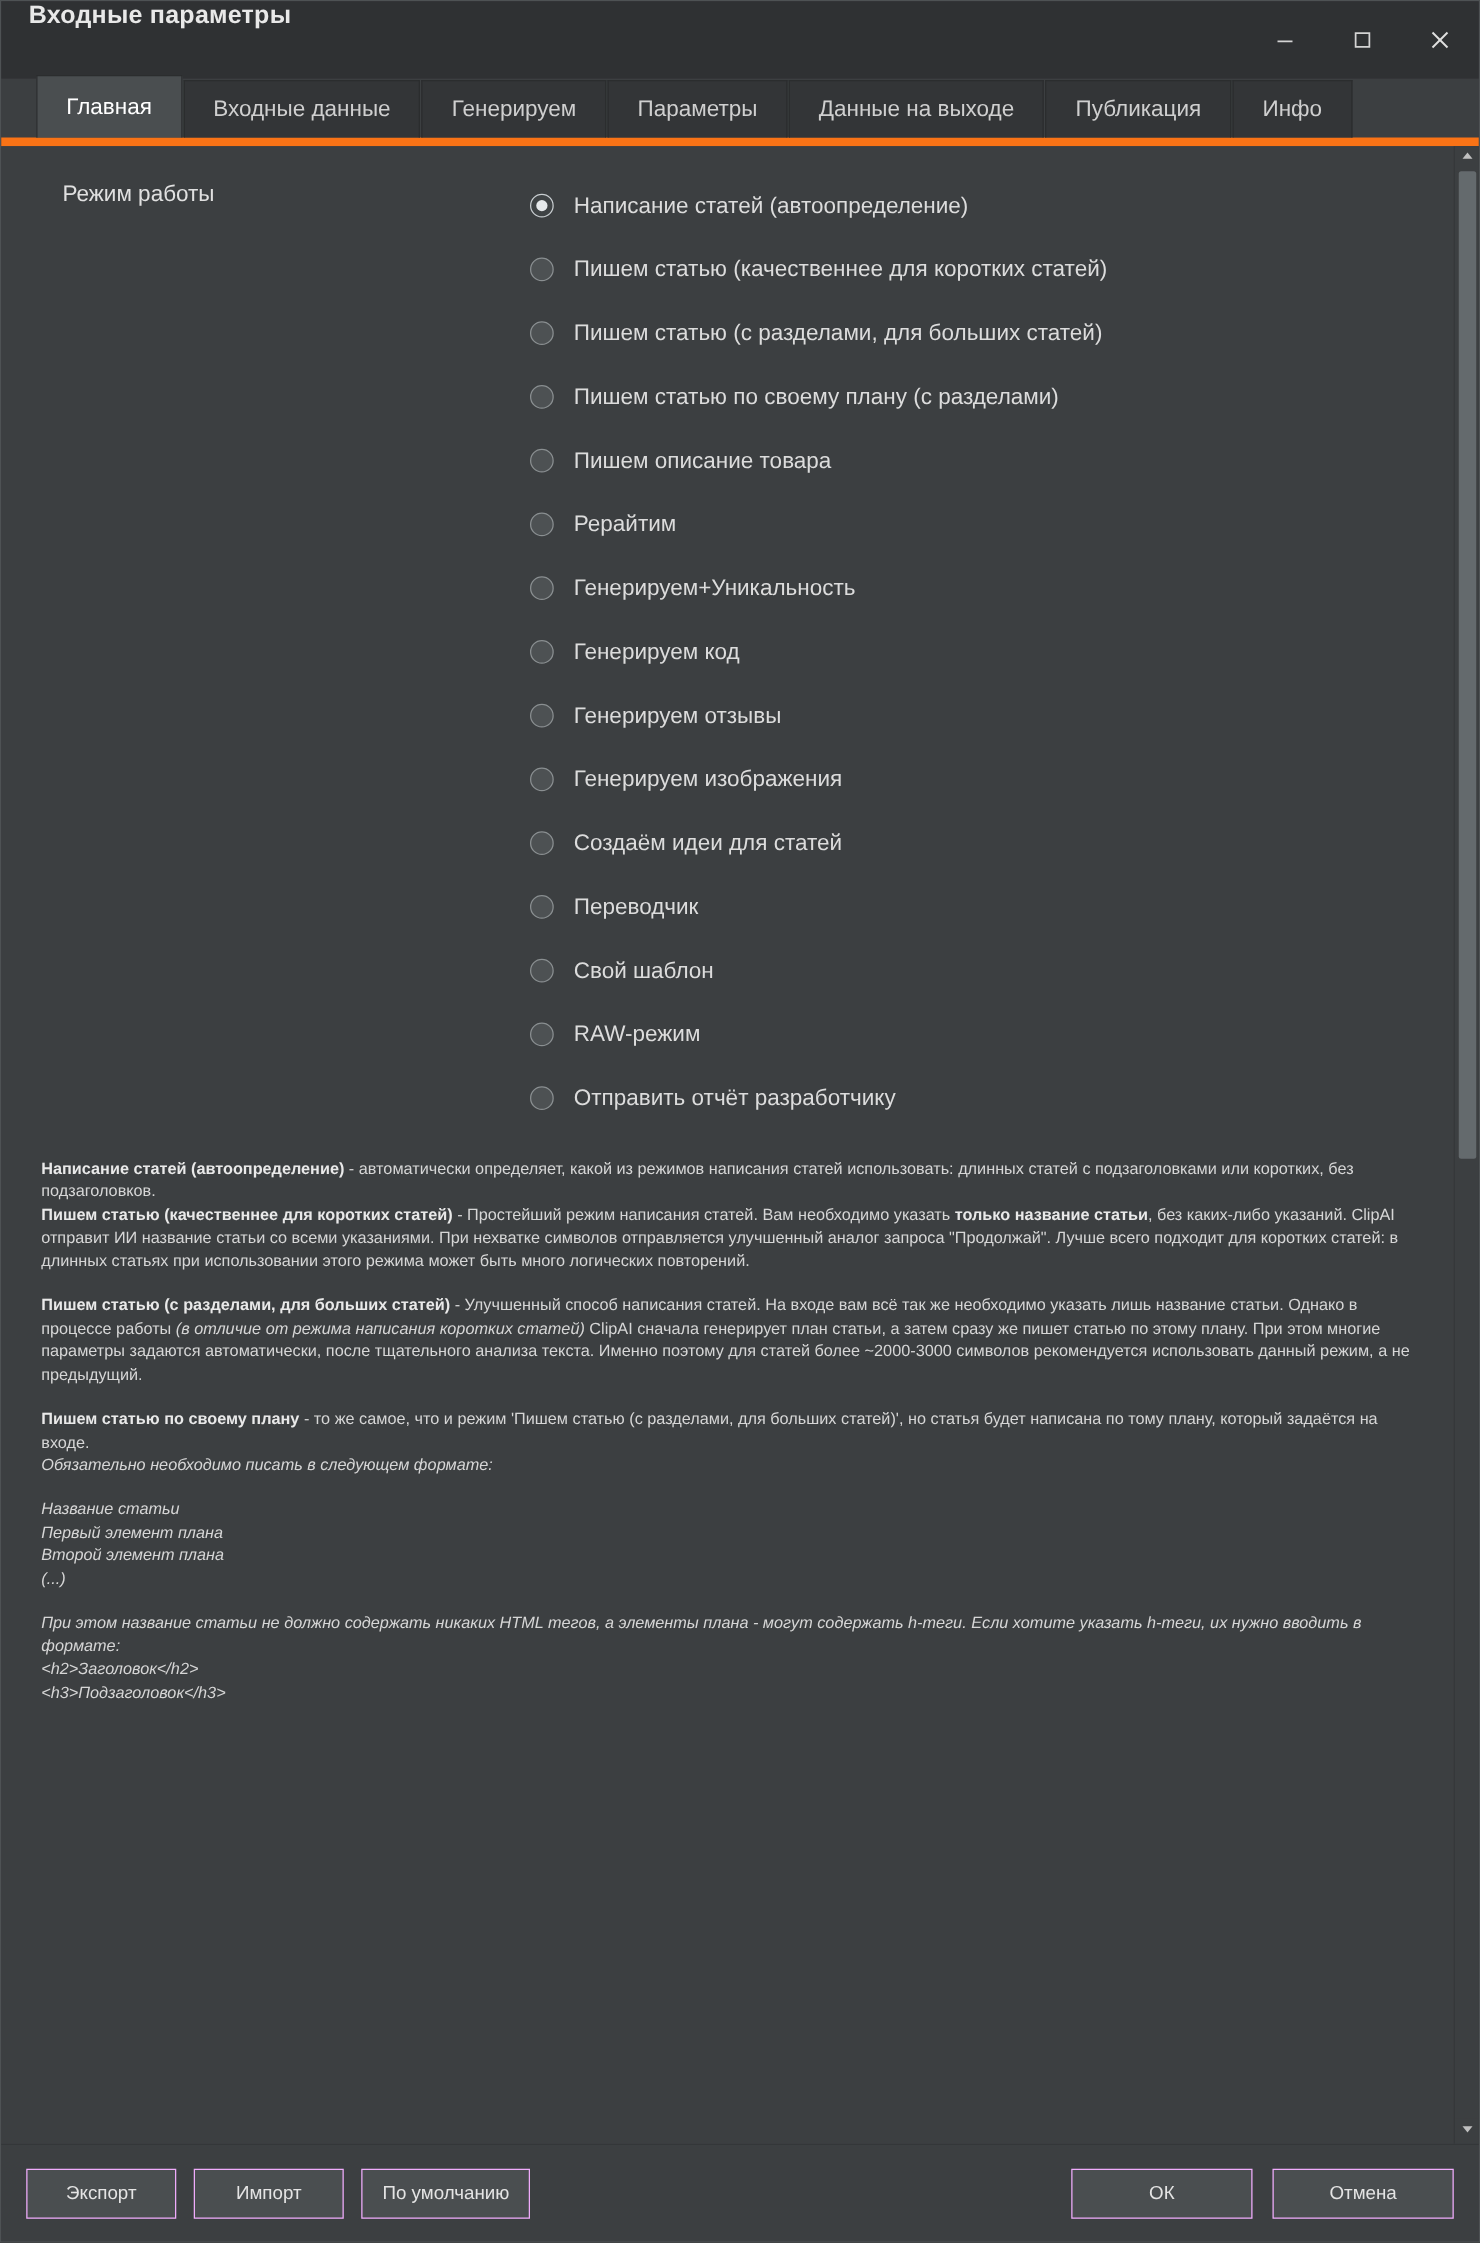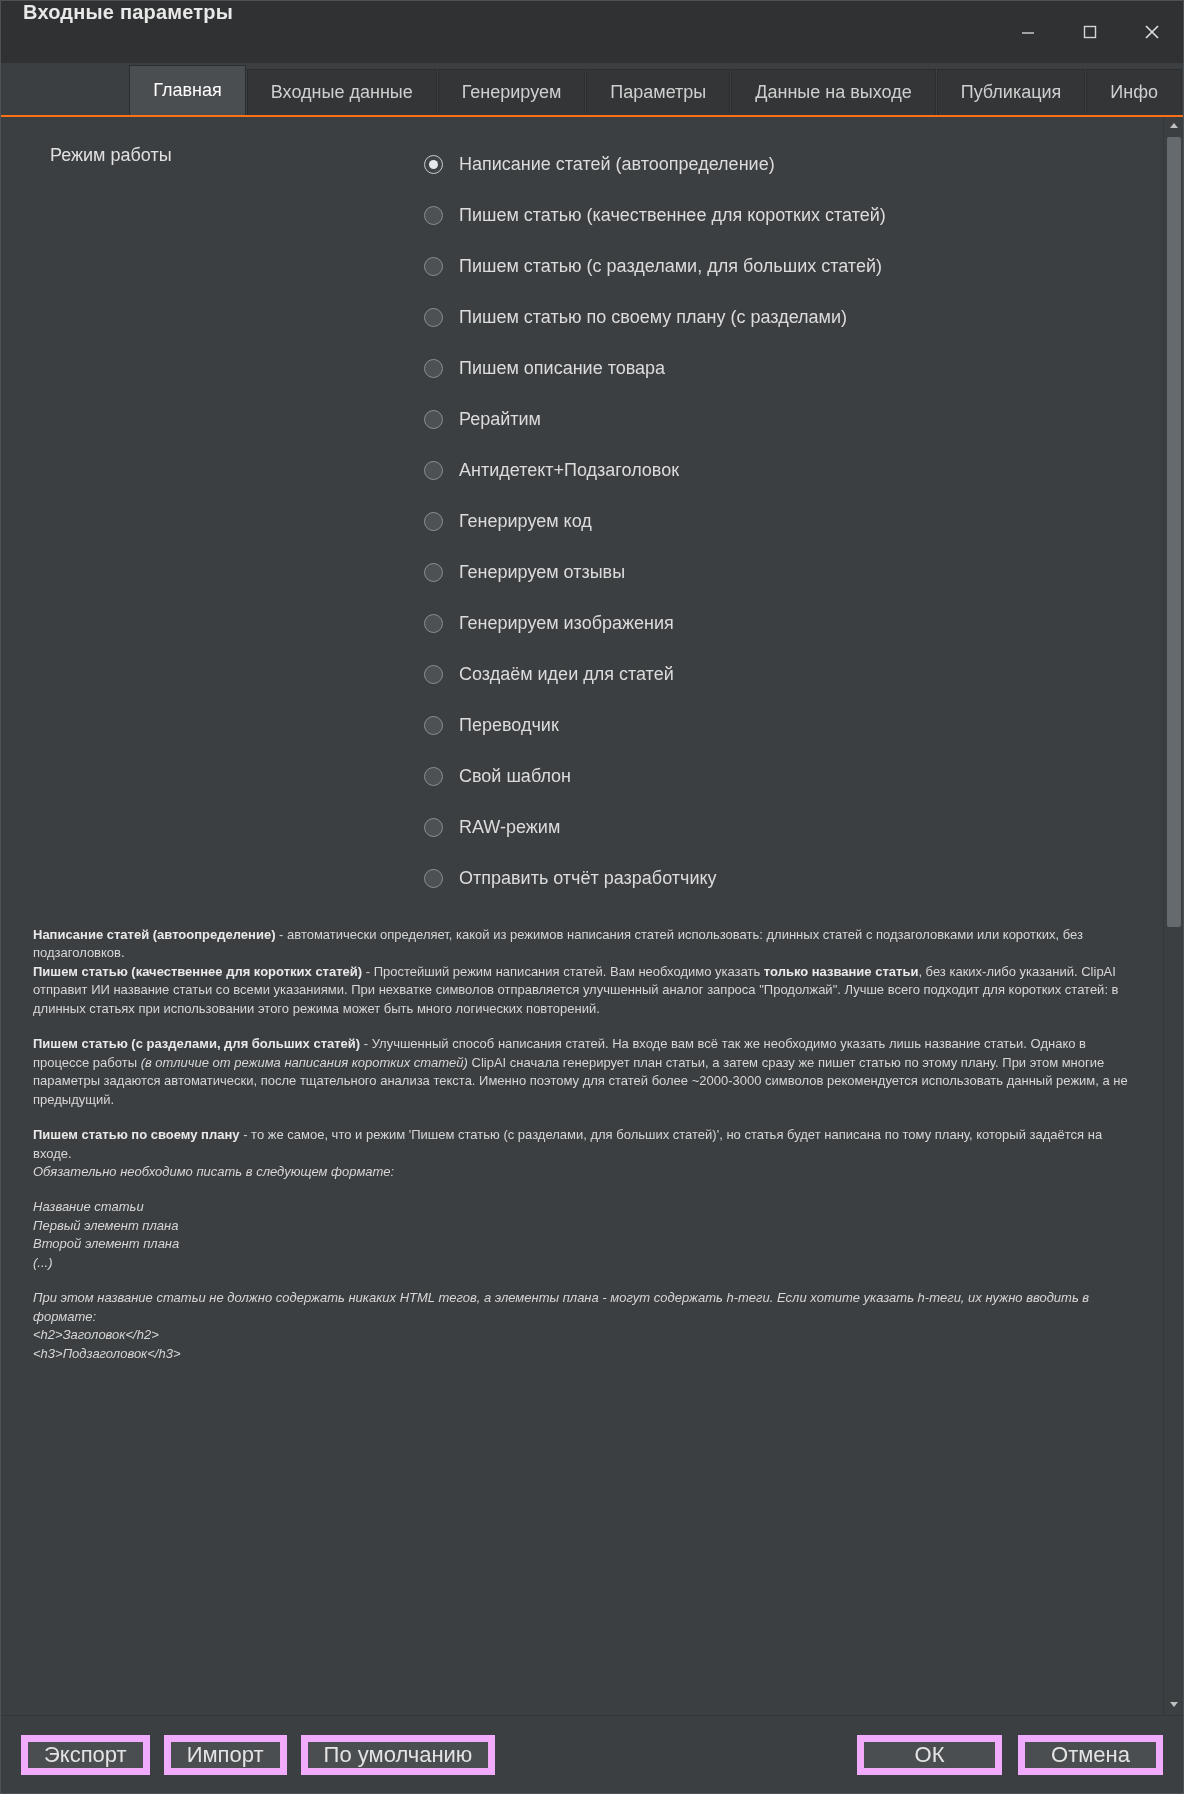--- a/index.html
+++ b/index.html
@@ -49,24 +49,23 @@
     color: #d4d4d4;
   }
   .win-btn svg { display: block; }
   
   .tabbar {
     height: 54px;
     min-height: 54px;
     background: #3c3f41;
     display: flex;
     align-items: flex-end;
-    padding-left: 14px;
-    box-sizing: border-box;
-    border-bottom: 2px solid #f97316;
-    justify-content: flex-end;
+    padding-left: 28px;
+    box-sizing: border-box;
+    border-bottom: 7px solid #f97316;
   }
   .tab {
     height: 46px;
     display: flex;
     align-items: center;
     padding: 0 23px;
     font-size: 18px;
     color: #cfcfcf;
     background: #333537;
     border: 1px solid #2b2d2e;
@@ -183,23 +182,23 @@
     display: flex;
     align-items: center;
     padding: 0 20px;
     box-sizing: border-box;
     border-top: 1px solid #343739;
   }
   .btn {
     height: 40px;
     min-width: 120px;
     background: #4a4e50;
-    border: 7px solid #f0abfc;
+    border: 1px solid #f0abfc;
     color: #e4e4e4;
-    font-size: 22px;
+    font-size: 15px;
     display: flex;
     align-items: center;
     justify-content: center;
     padding: 0 16px;
     box-sizing: border-box;
     margin-right: 14px;
   }
   .footer-spacer { flex: 1; }
   .btn.right { margin-right: 0; margin-left: 16px; min-width: 145px; }
 </style>
@@ -271,21 +270,21 @@
           <div class="radio-item">
             <span class="radio"></span>
             <span class="radio-label">Пишем описание товара</span>
           </div>
           <div class="radio-item">
             <span class="radio"></span>
             <span class="radio-label">Рерайтим</span>
           </div>
           <div class="radio-item">
             <span class="radio"></span>
-            <span class="radio-label">Антидетект+Подзаголовок</span>
+            <span class="radio-label">Генерируем+Уникальность</span>
           </div>
           <div class="radio-item">
             <span class="radio"></span>
             <span class="radio-label">Генерируем код</span>
           </div>
           <div class="radio-item">
             <span class="radio"></span>
             <span class="radio-label">Генерируем отзывы</span>
           </div>
           <div class="radio-item">

